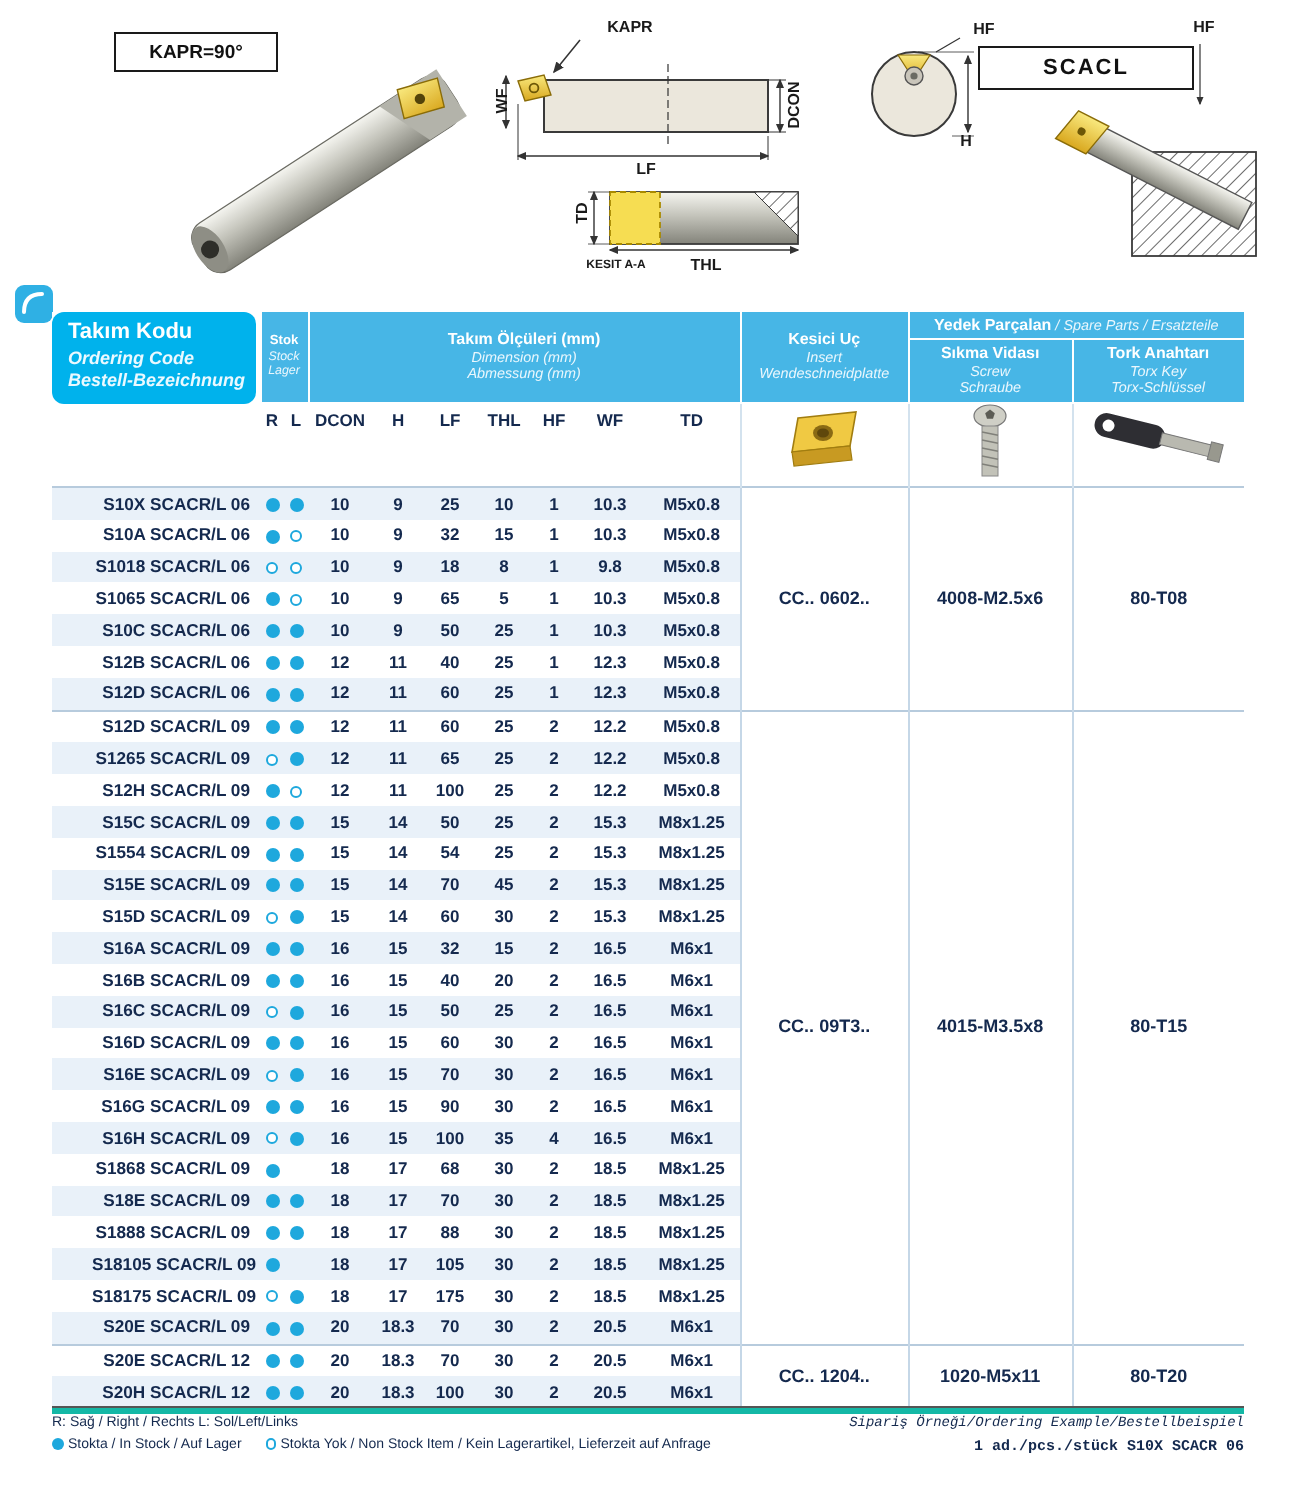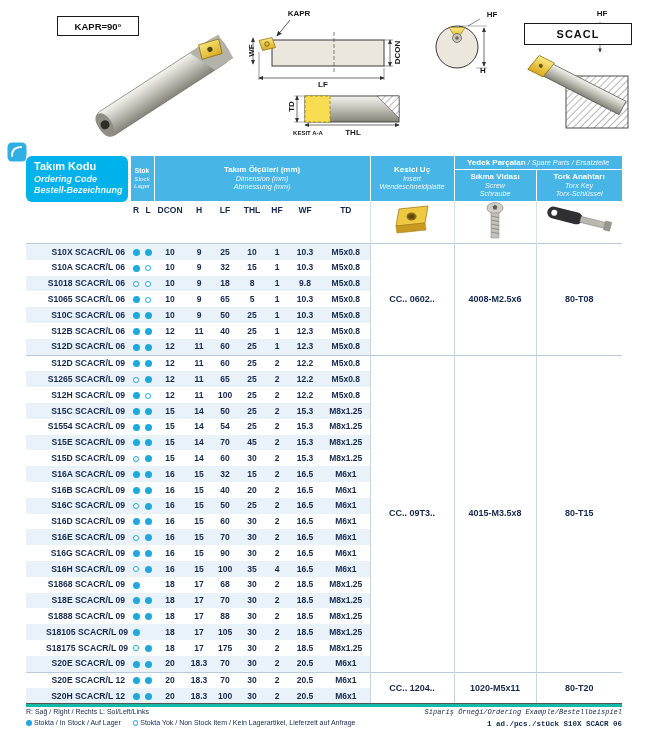--- a/index.html
+++ b/index.html
@@ -7,21 +7,21 @@
           font-family:"Liberation Sans", sans-serif; color:#14294e; }
 
   
   .drawings { position:absolute; left:0; top:0; width:647px; height:152px; }
   .dlabel { position:absolute; font-size:8px; font-weight:bold; color:#1a1a1a; text-align:center; }
   .dlabel.rot { transform:rotate(-90deg); transform-origin:center; }
   .dlabel.tiny { font-size:6px; font-weight:bold; }
   .box-label { position:absolute; background:#fff; border:1.5px solid #1a1a1a; display:flex;
                align-items:center; justify-content:center; font-weight:bold; color:#111; }
   .kapr-box { left:57px; top:16px; width:80px; height:18px; font-size:9.5px; }
-  .scacl-box { left:524px; top:23px; width:106px; height:20px; font-size:11px; letter-spacing:1px; }
+  .scacl-box { left:489px; top:23px; width:106px; height:20px; font-size:11px; letter-spacing:1px; }
   .tab-icon { position:absolute; left:7px; top:142px; width:20px; height:20px; }
 
   
   .table-wrap { position:absolute; left:26px; top:155px; width:596px; }
   table { border-collapse:collapse; table-layout:fixed; width:596px; border-bottom:3px solid #14b8a6; }
   th, td { margin:0; }
   .row-a { height:14px; } .row-b { height:32px; } .row-c { height:40px; }
   .h-cyan { background:#47b6e6; color:#fff; border:1px solid #ffffff; vertical-align:middle;
             text-align:center; padding:1px 2px; font-weight:normal; }
   .hh-tr { font-size:8px; font-weight:bold; line-height:1.2; }
@@ -148,21 +148,21 @@
 
     
     <div class="box-label kapr-box">
       <span>KAPR=90°</span>
     </div>
     <div class="box-label scacl-box">
       <span>SCACL</span>
     </div>
 
     
-    <span class="dlabel" style="left:282px; top:9px; width:34px;">KAPR</span>
+    <span class="dlabel" style="left:298px; top:9px; width:34px;">KAPR</span>
     <span class="dlabel rot" style="left:236px; top:46px; width:30px;">WF</span>
     <span class="dlabel rot" style="left:380px; top:48px; width:34px;">DCON</span>
     <span class="dlabel" style="left:308px; top:80px; width:30px;">LF</span>
     <span class="dlabel" style="left:480px; top:10px; width:24px;">HF</span>
     <span class="dlabel" style="left:474px; top:66px; width:18px;">H</span>
     <span class="dlabel" style="left:590px; top:9px; width:24px;">HF</span>
     <span class="dlabel rot" style="left:278px; top:102px; width:26px;">TD</span>
     <span class="dlabel" style="left:338px; top:128px; width:30px;">THL</span>
     <span class="dlabel tiny" style="left:288px; top:130px; width:40px;">KESIT A-A</span>
   </div>

